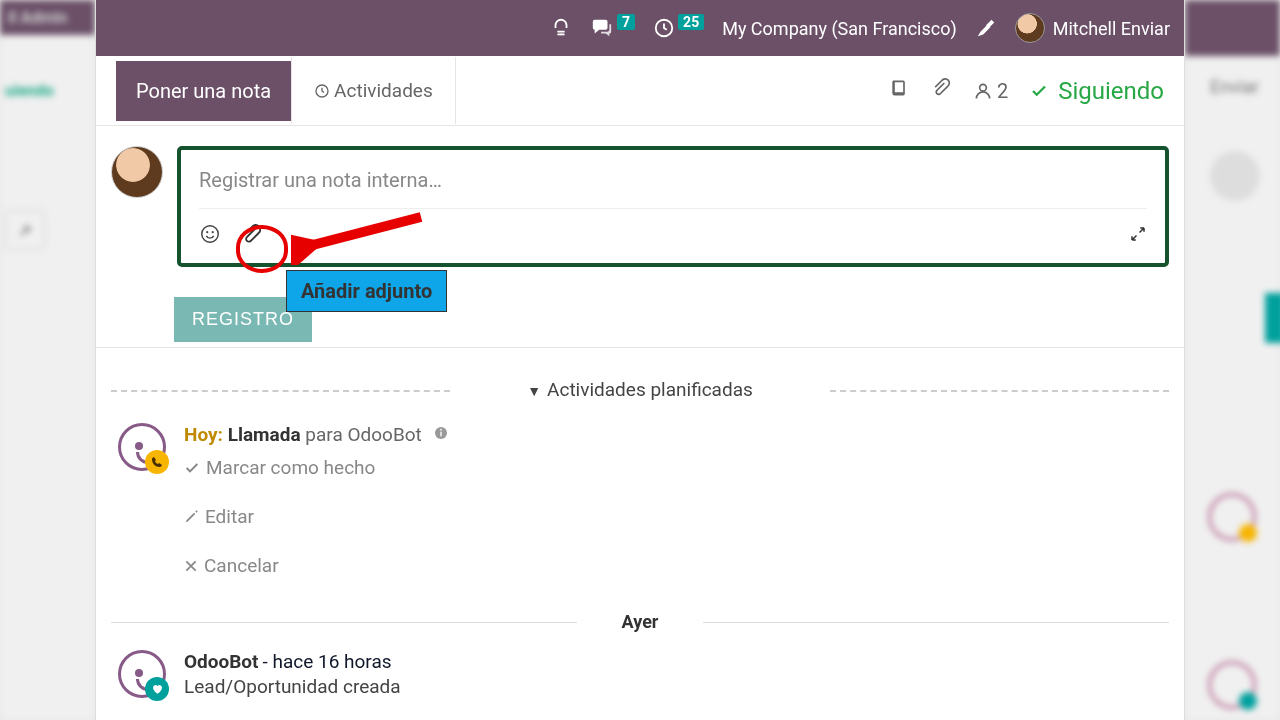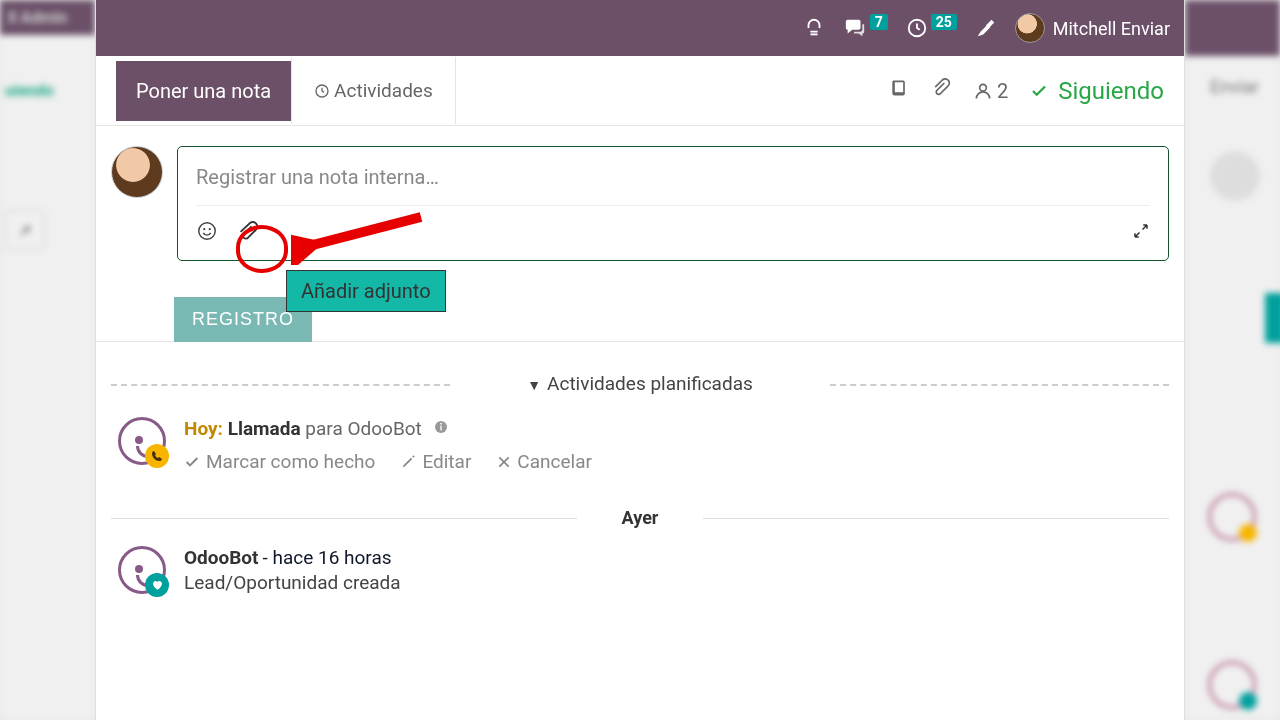--- a/index.html
+++ b/index.html
@@ -121,21 +121,21 @@
     gap: 14px;
   }
   .compose-avatar {
     width: 52px; height: 52px; border-radius: 50%;
     background: radial-gradient(circle at 42% 36%, #f2c9a6 38%, #5e3a1e 40%);
     flex-shrink: 0;
     border: 1px solid #ccc;
   }
   .compose-box {
     flex: 1;
-    border: 1px solid #14532d;
+    border: 4px solid #14532d;
     border-radius: 5px;
     padding: 12px 18px 14px 18px;
   }
   .compose-input {
     font-size: 20px;
     color: #888;
     padding: 6px 0 16px 0;
     border-bottom: 1px solid #eee;
   }
   .compose-toolbar {
@@ -162,25 +162,26 @@
   }
   .arrow-ann {
     position: absolute;
     left: 195px; top: 205px;
     pointer-events: none;
   }
   .tooltip {
     position: absolute;
     left: 190px;
     top: 270px;
-    background: #14b8a6;
+    background: #0ea5e9;
     border: 1px solid #333;
     padding: 8px 14px;
     font-size: 20px;
     color: #333;
+    font-weight: bold;
   }
   .registro-btn {
     position: absolute;
     left: 78px;
     top: 297px;
     background: #7ab8b3;
     color: #fff;
     font-size: 18px;
     font-weight: 500;
     letter-spacing: 1px;
@@ -240,21 +241,21 @@
     font-size: 13px;
   }
   .badge-phone { background: #f7b500; color: #4a3000 !important; }
   .badge-heart { background: #00a09d; }
   .activity-body { flex: 1; font-size: 19px; }
   .act-line1 .hoy { color: #c08a00; font-weight: bold; }
   .act-line1 .calltype { font-weight: bold; color: #333; }
   .act-line1 .for { color: #666; margin-top: 27px; }
   .act-line1 .info-ico { color: #999; margin-left: 6px; }
   .act-phone { color: #00a09d; margin-top: 4px; font-size: 19px; }
-  .act-actions { color: #888; margin-top: 10px; display: flex; gap: 26px; font-size: 19px; }
+  .act-actions { color: #888; margin-top: 10px; display: flex; gap: 26px; font-size: 19px; flex-direction: column; }
   .act-actions span { display: inline-flex; align-items: center; gap: 6px; }
 
   .day-sep {
     text-align: center;
     font-weight: bold;
     font-size: 18px;
     color: #333;
     position: relative;
     margin: 34px 15px 0 15px;
   }
@@ -337,20 +338,21 @@
         </svg>
       <span class="badge">7</span>
     </div>
     <div class="icon-slot clockicon">
       <svg width="22" height="22" viewBox="0 0 24 24">
           <circle cx="12" cy="12" r="9" fill="none" stroke="#fff" stroke-width="2"></circle>
           <path d="M12 7v5l3 2" stroke="#fff" stroke-width="2" fill="none"></path>
         </svg>
       <span class="badge">25</span>
     </div>
+    <div class="company">My Company (San Francisco)</div>
     <div class="icon-slot toolsicon">
       <svg width="22" height="22" viewBox="0 0 24 24">
           <path d="M21 6l-3-3-6 6 3 3zM3 21l6-2 8-8-3-3-8 8z" fill="#fff"></path>
         </svg>
     </div>
     <div class="user">
       <span class="avatar"></span>
       <span>Mitchell Enviar</span>
     </div>
   </div>

